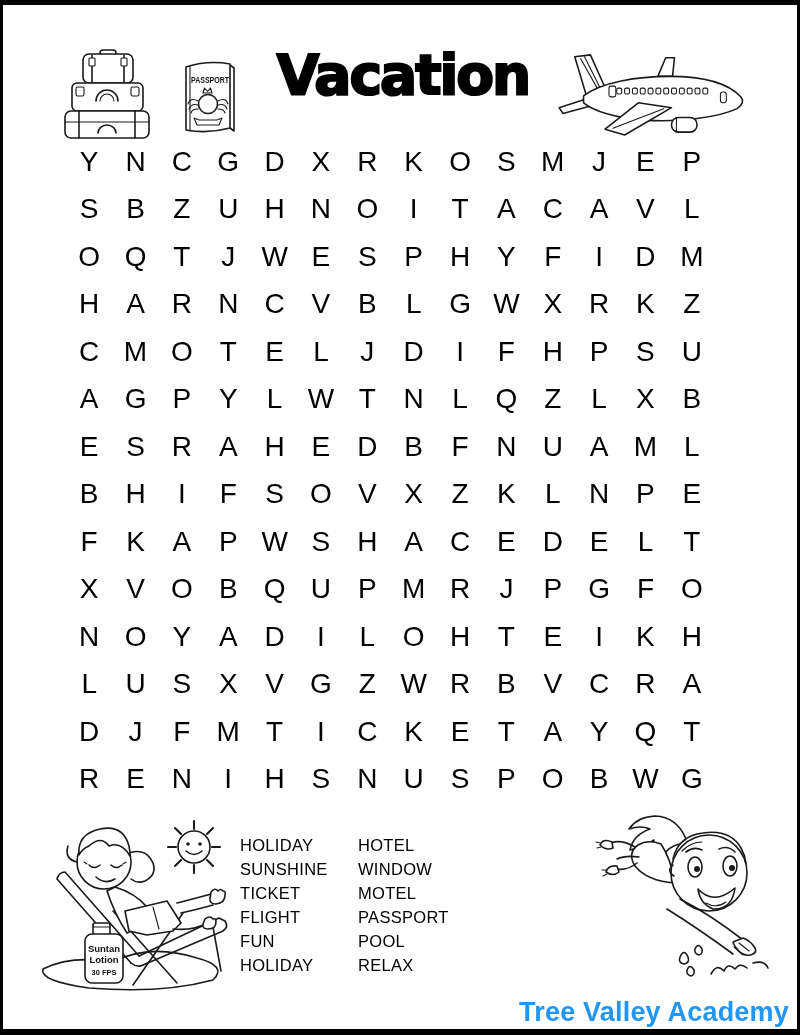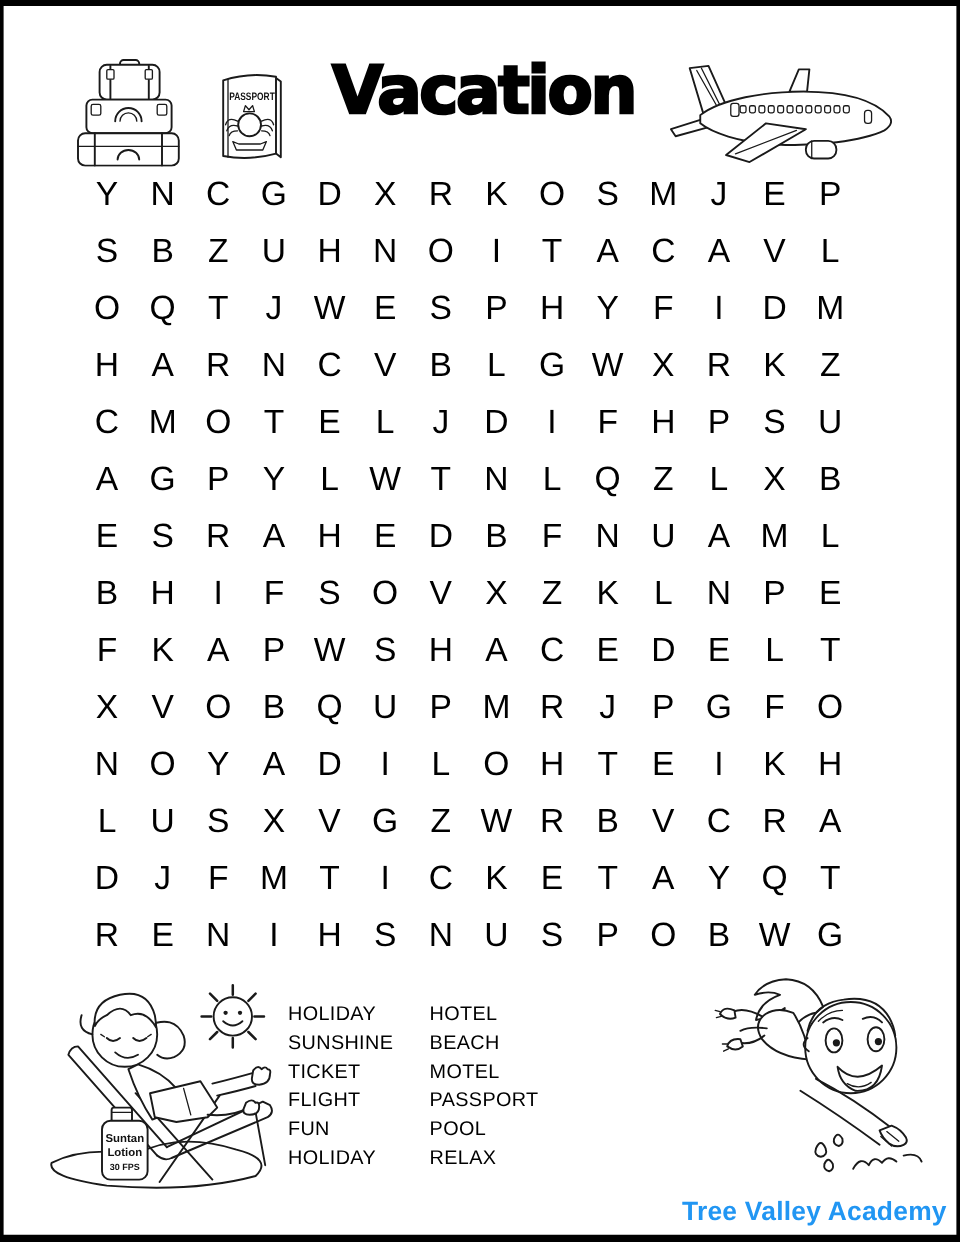--- a/index.html
+++ b/index.html
@@ -21,21 +21,21 @@
 
   .grid{position:absolute;left:63px;top:133px;width:649px;height:665px;
         display:grid;grid-template-columns:repeat(14,1fr);grid-auto-rows:1fr;
         justify-items:center;align-items:center;font-size:28px;line-height:1;color:#000;}
 
   .words{position:absolute;left:237px;top:828px;display:flex;font-size:16.5px;
          line-height:24px;letter-spacing:0.3px;color:#000;}
   .word-col{width:118px;}
   .word-col:last-child{width:130px;}
 
-  .brand{position:absolute;right:8px;top:992px;font-size:22px;font-weight:bold;
+  .brand{position:absolute;right:8px;top:992px;font-size:27px;font-weight:bold;
          color:#2196F3;letter-spacing:0.2px;}
 </style>
 </head>
 <body>
 
 <div class="page">
 
   <svg class="art" style="left:56px;top:44px;" width="96" height="90" viewBox="0 0 96 90">
     <rect class="f" x="41" y="1" width="16" height="7" rx="3"></rect>
     <rect class="f" x="24" y="5" width="50" height="29" rx="6"></rect>
@@ -298,21 +298,21 @@
     <div class="word-col">
         <div>HOLIDAY</div>
         <div>SUNSHINE</div>
         <div>TICKET</div>
         <div>FLIGHT</div>
         <div>FUN</div>
         <div>HOLIDAY</div>
       </div>
     <div class="word-col">
         <div>HOTEL</div>
-        <div>BEACH</div>
+        <div>WINDOW</div>
         <div>MOTEL</div>
         <div>PASSPORT</div>
         <div>POOL</div>
         <div>RELAX</div>
       </div>
   </div>
 
   <svg class="art" style="left:24px;top:810px;" width="215" height="185" viewBox="0 0 215 185">
 
     <g>

